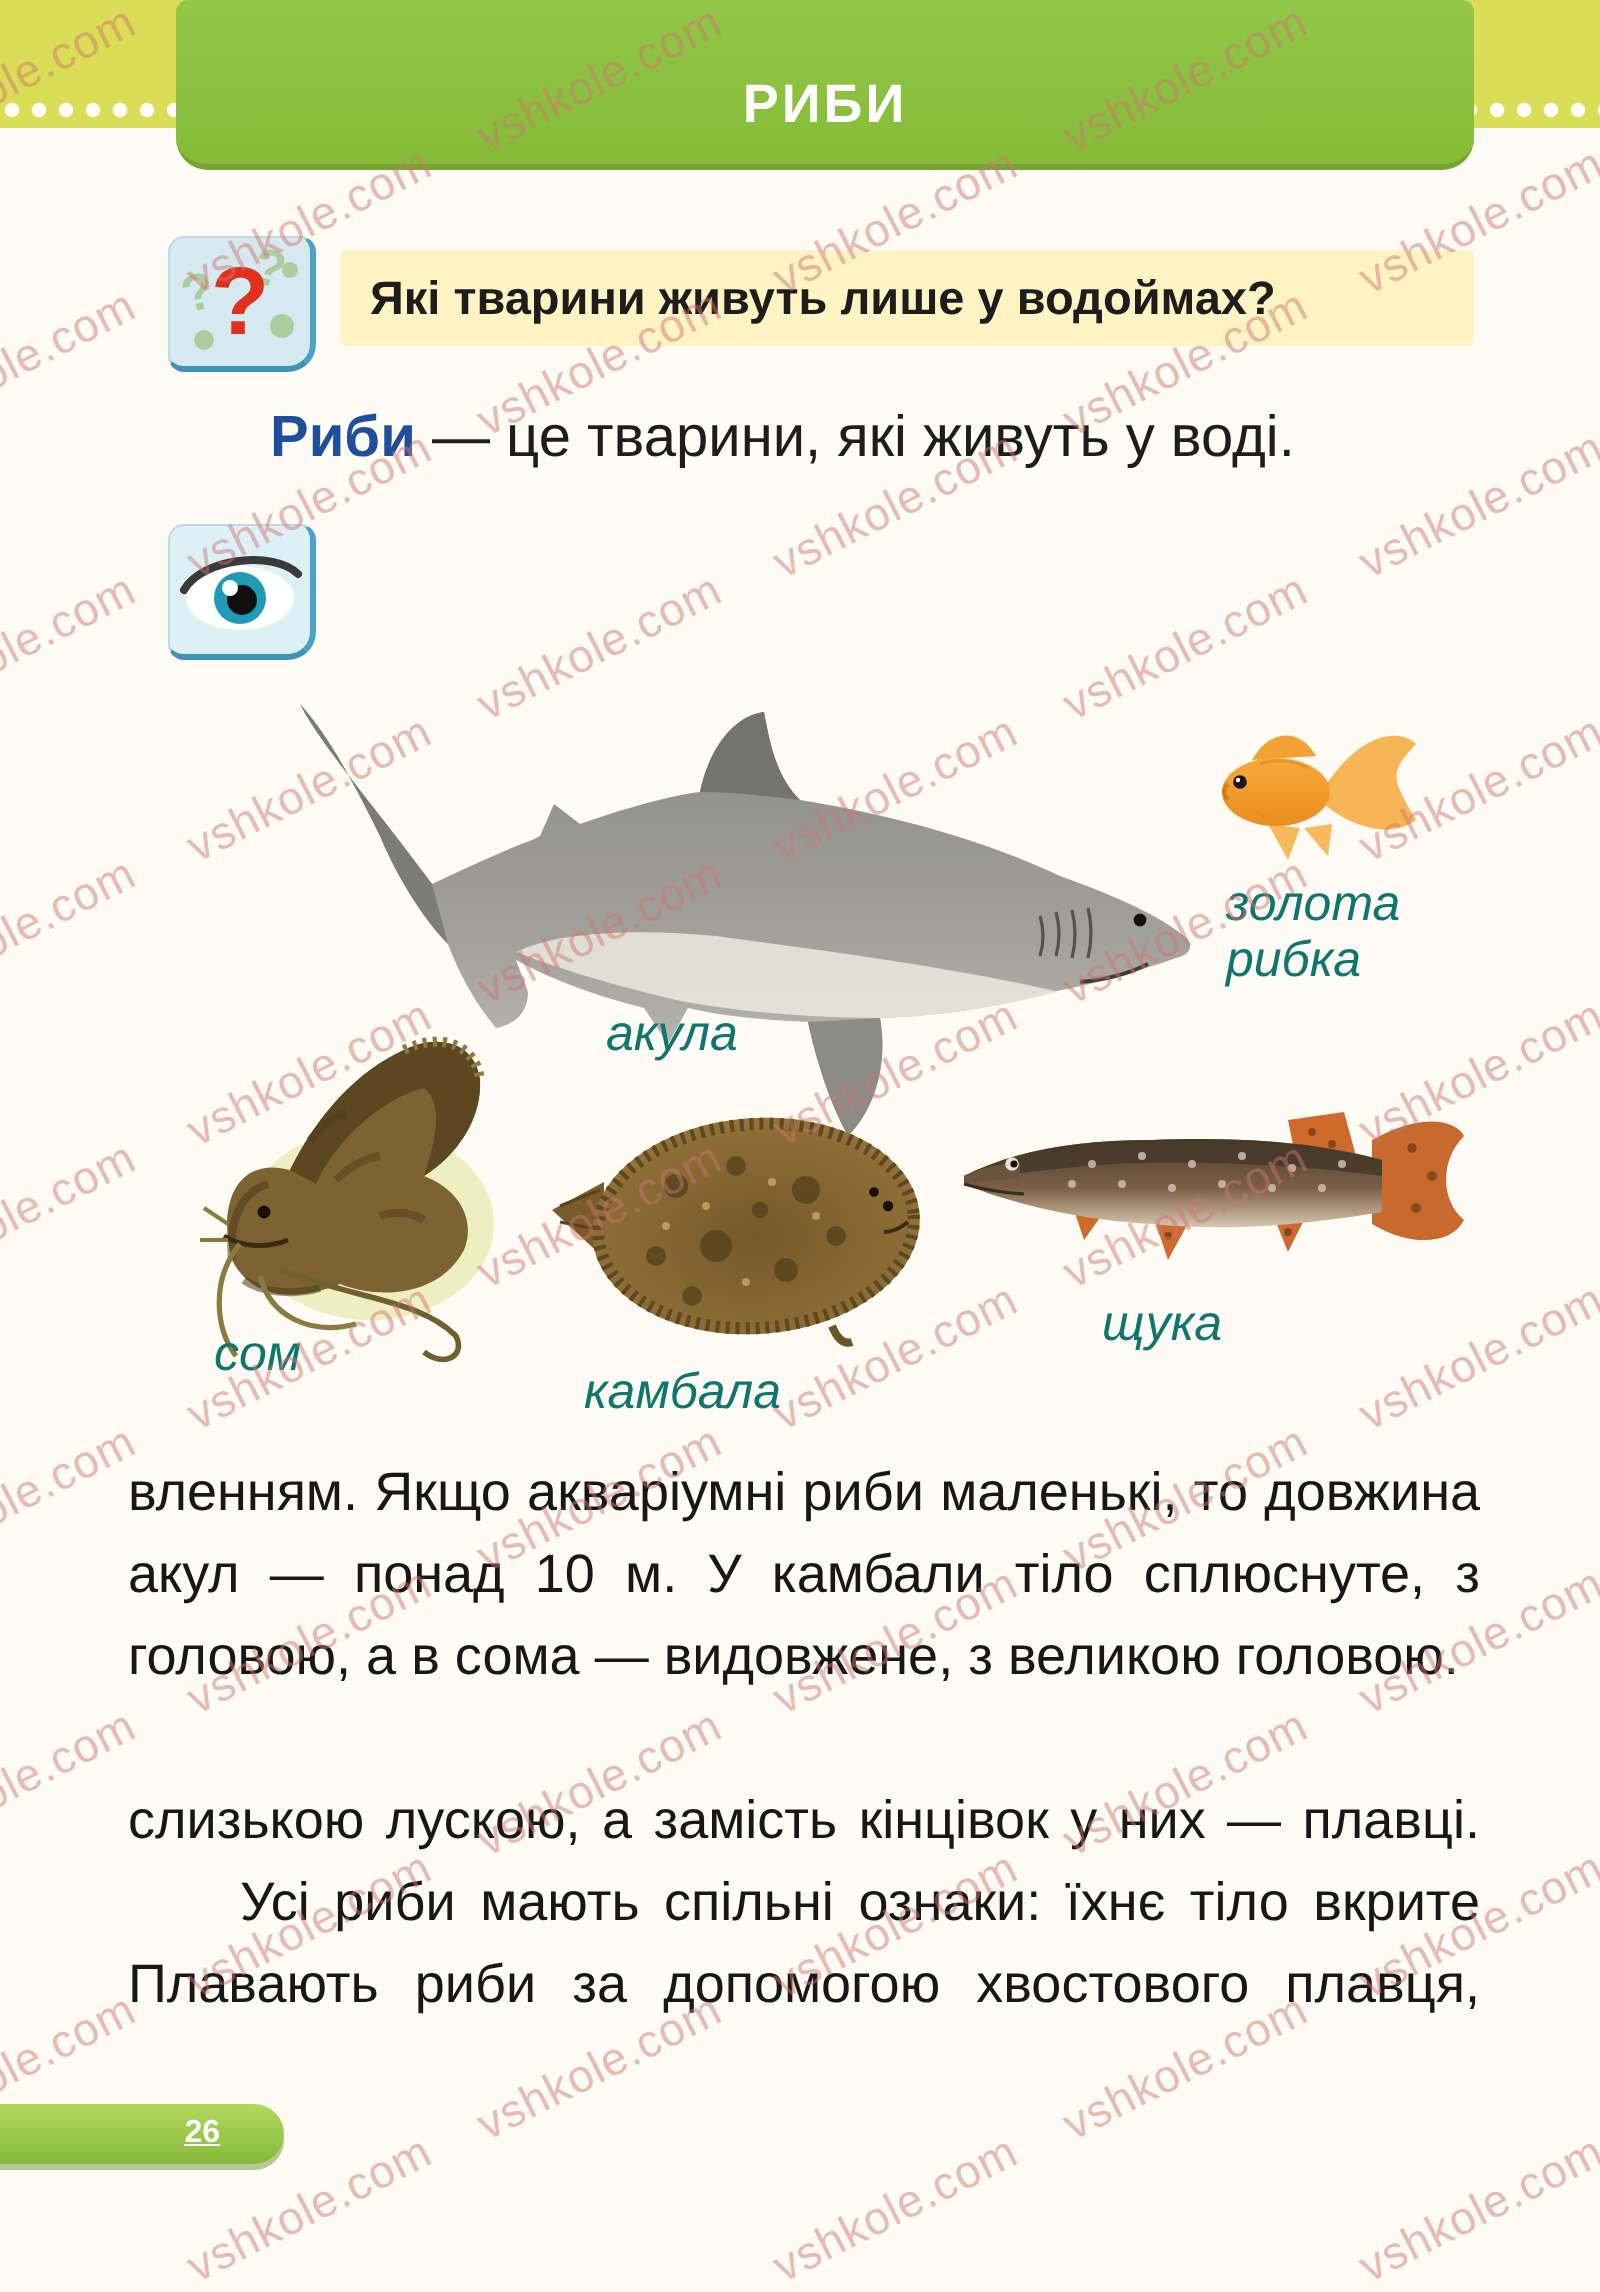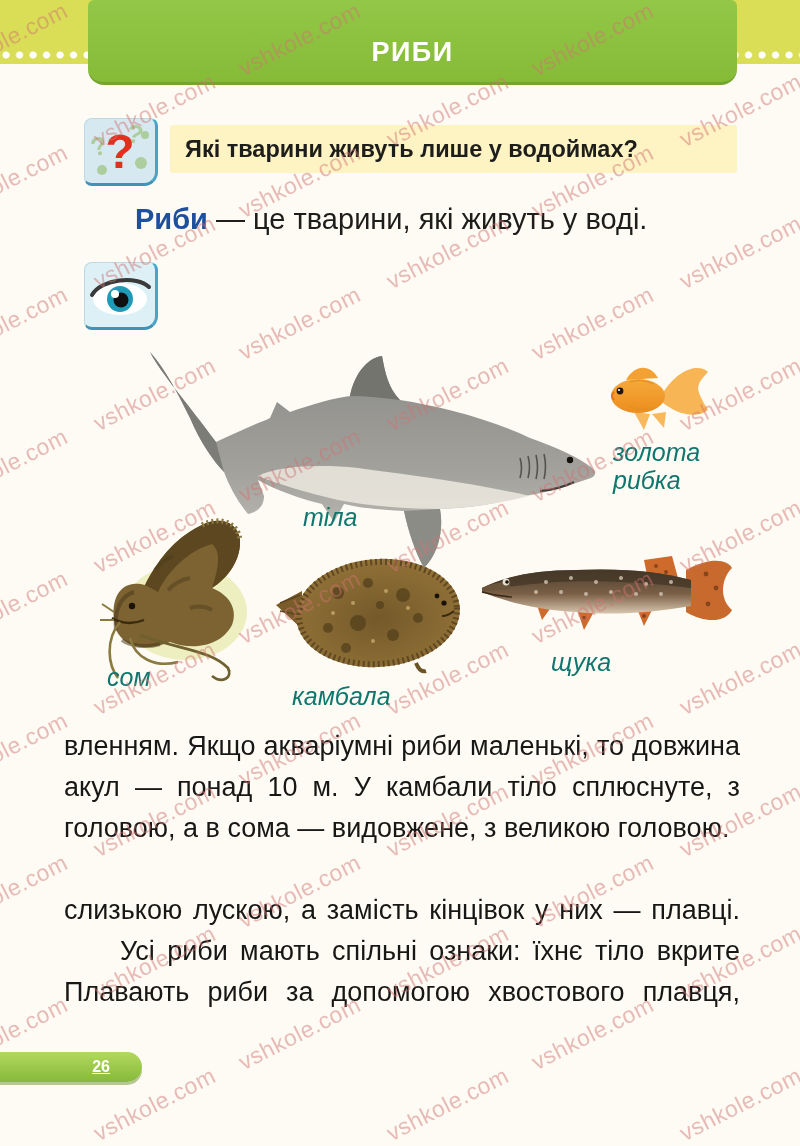--- a/index.html
+++ b/index.html
@@ -229,21 +229,21 @@
         <circle cx="232" cy="56" r="2.4"></circle>
         <circle cx="108" cy="70" r="2"></circle>
       <circle cx="168" cy="68" r="2"></circle>
     </g>
     <path d="M6 40 C14 36 24 34 34 33 L34 41 C24 42 14 42 6 44 Z" fill="#6a543c"></path>
     <circle cx="30" cy="34" r="3.4" fill="#e8e0d0"></circle>
       <circle cx="31" cy="34" r="1.8" fill="#141008"></circle>
     <path d="M6 44 q14 4 30 5" stroke="#3a2c1c" stroke-width="1.6" fill="none"></path>
   </svg>
 
-  <div class="fig-label" style="left:303px;top:503px;width:110px;">тіла</div>
+  <div class="fig-label" style="left:303px;top:503px;width:110px;">акула</div>
   <div class="fig-label" style="left:613px;top:438px;width:110px;">золота</div>
   <div class="fig-label" style="left:613px;top:466px;width:110px;">рибка</div>
   <div class="fig-label" style="left:107px;top:663px;width:100px;">сом</div>
   <div class="fig-label" style="left:292px;top:682px;width:160px;">камбала</div>
   <div class="fig-label" style="left:551px;top:648px;width:120px;font-style:italic;">щука</div>
 
   <div class="bodytext" style="top:726px;">
     <div class="tline">вленням. Якщо акваріумні риби маленькі, то довжина</div>
     <div class="tline">акул — понад 10 м. У камбали тіло сплюснуте, з малою</div>
     <div class="tline tlast">головою, а в сома — видовжене, з великою головою.</div>

